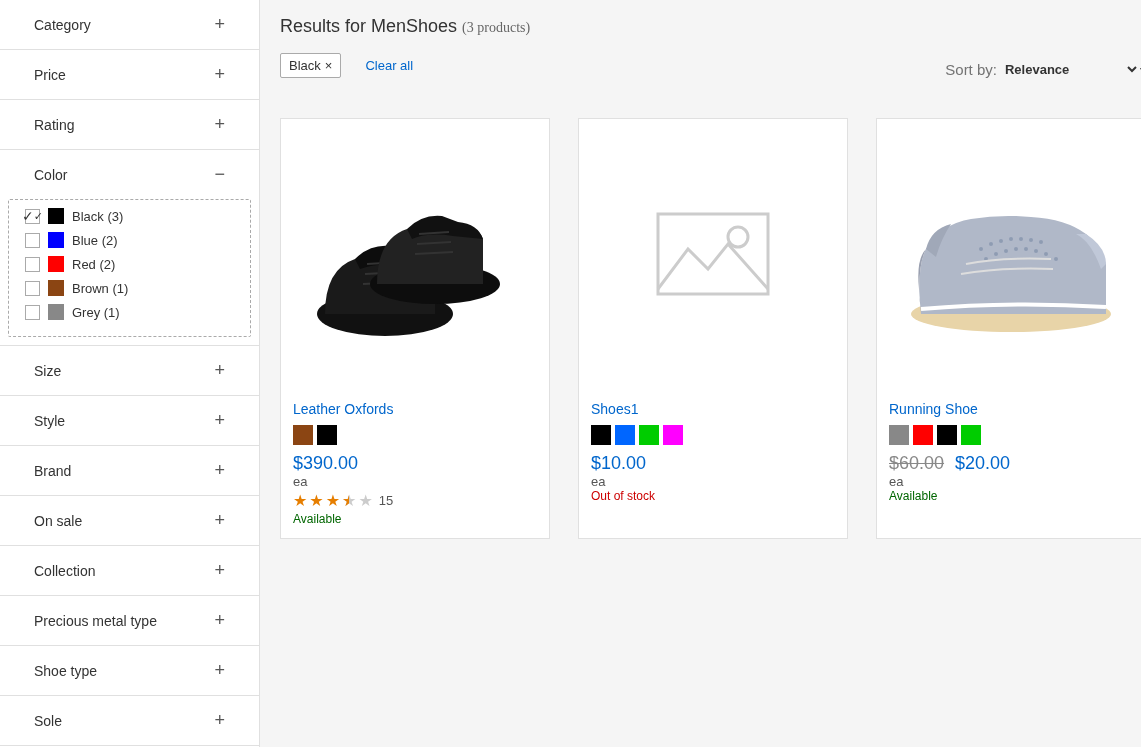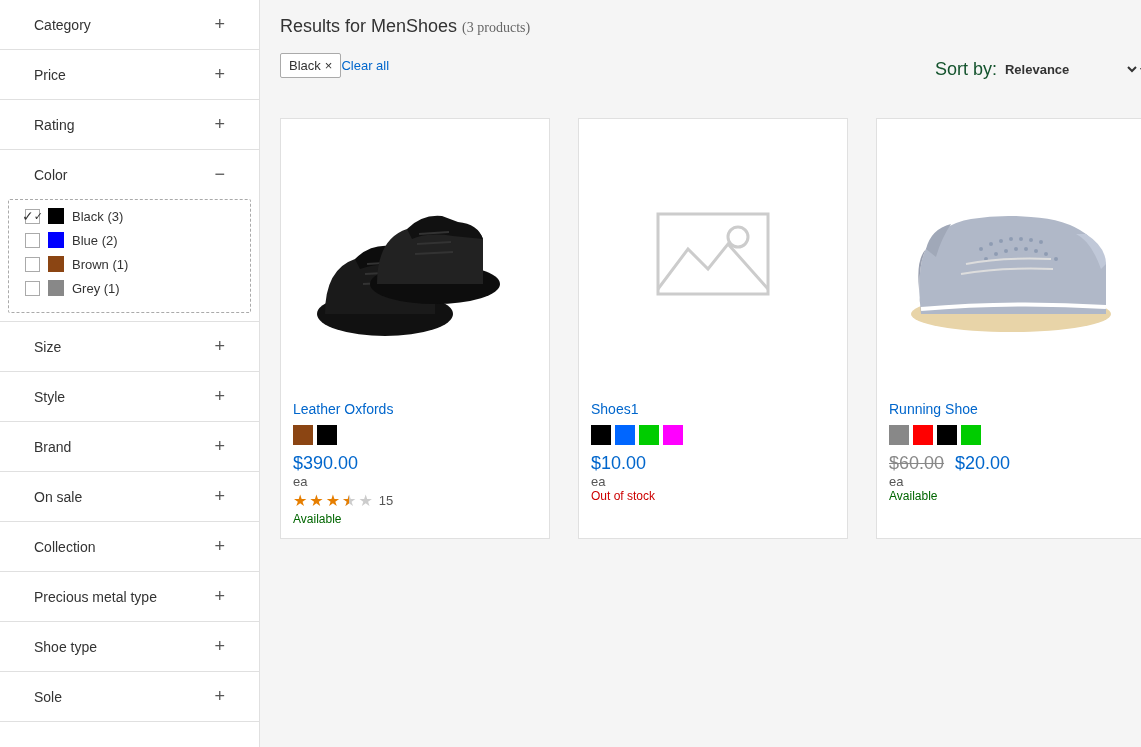--- a/index.html
+++ b/index.html
@@ -24,25 +24,25 @@
     .color-checkbox.checked::after { content: '✓'; font-size: 11px; color: #333; }
     .color-swatch { width: 16px; height: 16px; flex-shrink: 0; }
     .color-label { font-size: 13px; color: #333; }
     
     
     .main { flex: 1; padding: 16px 20px; }
     
     .results-header { font-size: 18px; font-weight: 400; margin-bottom: 16px; }
     .results-header .count { font-size: 14px; color: #666; font-weight: 400; font-family: Liberation Serif, serif; }
     
-    .filters-bar { display: flex; align-items: center; gap: 0; margin-bottom: 20px; }
+    .filters-bar { display: flex; align-items: center; gap: 24px; margin-bottom: 20px; }
     .active-filter { display: flex; align-items: center; gap: 4px; border: 1px solid #aaa; padding: 4px 8px; border-radius: 2px; font-size: 13px; background: #fff; }
     .active-filter .remove { cursor: pointer; color: #333; font-size: 13px; }
     .clear-all { color: #0066cc; font-size: 13px; cursor: pointer; text-decoration: none; }
-    .sort-label { font-size: 18px; color: #14532d; }
+    .sort-label { font-size: 15px; color: #737373; }
     .sort-select { border: none; background: transparent; font-size: 13px; font-weight: 700; color: #333; cursor: pointer; padding: 2px 4px; }
     
     
     .products-grid { display: flex; gap: 28px; }
     
     .product-card { background: #fff; border: 1px solid #e0e0e0; width: 270px; padding: 0; }
     .product-image { height: 270px; display: flex; align-items: center; justify-content: center; background: #fff; overflow: hidden; }
     
     .product-info { padding: 12px; }
     .product-name { font-size: 14px; color: #0066cc; margin-bottom: 8px; cursor: pointer; }
@@ -104,20 +104,25 @@
           <span class="color-label">Black (3)</span>
         </div>
 
         <div class="color-option">
           <div class="color-checkbox"></div>
           <div class="color-swatch" style="background:#0000ff;"></div>
           <span class="color-label">Blue (2)</span>
         </div>
 
 
+        <div class="color-option">
+          <div class="color-checkbox"></div>
+          <div class="color-swatch" style="background:#ff0000;"></div>
+          <span class="color-label">Red (2)</span>
+        </div>
 
         <div class="color-option">
           <div class="color-checkbox"></div>
           <div class="color-swatch" style="background:#8B4513;"></div>
           <span class="color-label">Brown (1)</span>
         </div>
 
         <div class="color-option">
           <div class="color-checkbox"></div>
           <div class="color-swatch" style="background:#888888;"></div>

